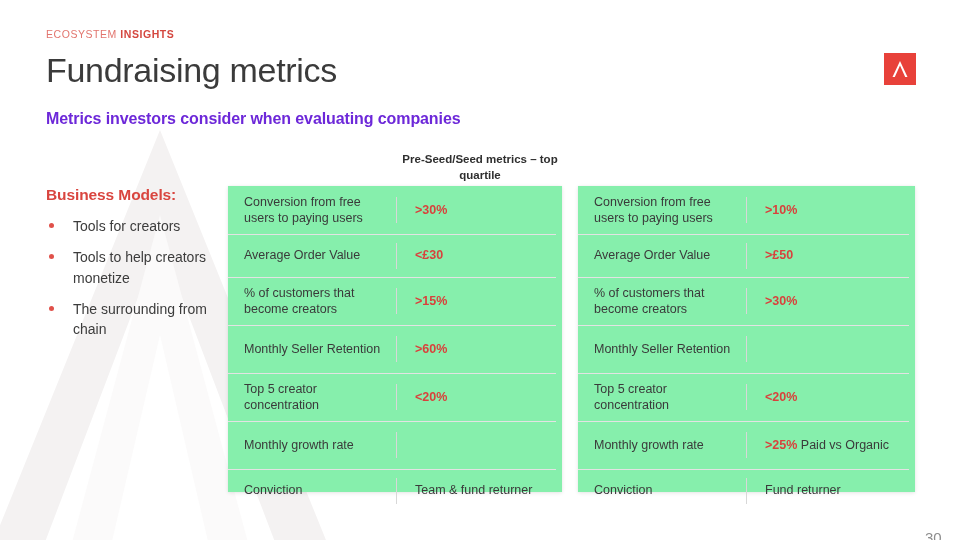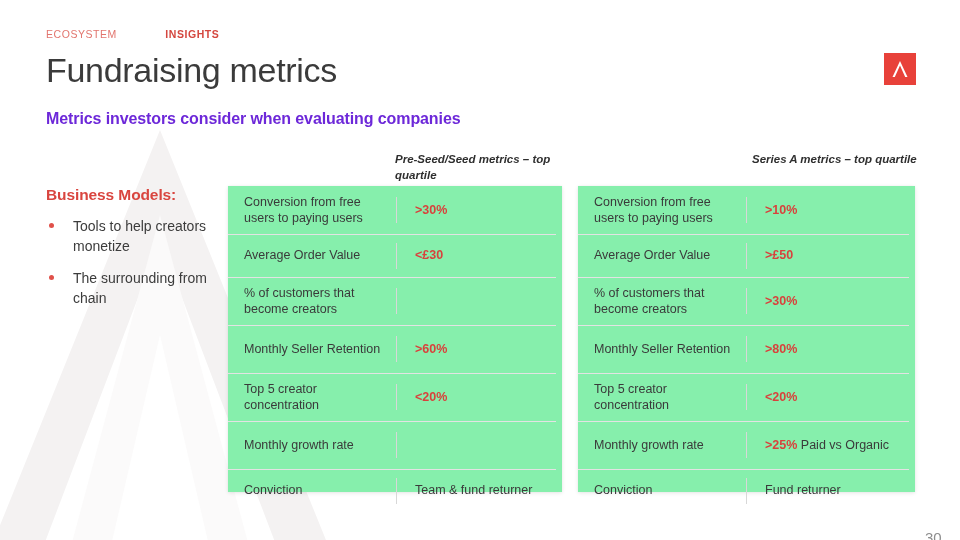--- a/index.html
+++ b/index.html
@@ -38,21 +38,21 @@
   
   .eyebrow {
     position: absolute;
     left: 46px;
     top: 28px;
     font-size: 10.5px;
     letter-spacing: 0.55px;
     white-space: nowrap;
   }
   .eyebrow .light { color: #e2756e; font-weight: 400; }
-  .eyebrow .bold  { color: #d4473f; font-weight: 700; margin-left: 45px; }
+  .eyebrow .bold  { color: #d4473f; font-weight: 700; }
 
   
   .title {
     position: absolute;
     left: 46px;
     top: 52px;
     font-size: 34px;
     font-weight: 300;
     color: #3b3b3b;
     letter-spacing: -0.3px;
@@ -115,22 +115,22 @@
     border-radius: 50%;
     background: #e0514a;
   }
 
   
   .col-head {
     position: absolute;
     font-size: 11.5px;
     font-weight: 700;
     color: #2f2f2f;
+    text-align: center;
     line-height: 1.35;
-    font-style: italic;
   }
   .col-head.a { left: 395px; top: 152px; width: 170px; }
   .col-head.b { left: 752px; top: 152px; width: 170px; }
 
   
   .card {
     position: absolute;
     background: #86efac;
     box-shadow: 0 1px 4px rgba(0,0,0,0.10), 0 0 1px rgba(0,0,0,0.06);
   }
@@ -231,33 +231,36 @@
 
   <div class="logo">
     <svg width="32" height="32" viewBox="0 0 32 32">
       <path d="M16 8 L23.5 24 L21.2 24 L16 12.6 L10.8 24 L8.5 24 Z" fill="#ffffff"></path>
     </svg>
   </div>
 
   <div class="left-col">
     <div class="left-heading">Business Models:</div>
     <ul class="bullet-list">
+      <li class="bullet-item">
+        <span class="bullet-dot"></span>
+        <span>Tools for creators</span>
+      </li>
       <li class="bullet-item">
         <span class="bullet-dot"></span>
         <span>Tools to help creators monetize</span>
       </li>
       <li class="bullet-item">
         <span class="bullet-dot"></span>
         <span>The surrounding from chain</span>
       </li>
     </ul>
   </div>
 
   <div class="col-head a">Pre-Seed/Seed metrics – top quartile</div>
-  <div class="col-head b">Series A metrics – top quartile</div>
 
   <div class="card a">
 
     <div class="row h2">
       <div class="row-label">Conversion from free users to paying users</div>
       <div class="row-sep"></div>
       <div class="row-value">
         <span class="v-red">&gt;30%</span>
       </div>
     </div>
@@ -266,20 +269,23 @@
       <div class="row-label">Average Order Value</div>
       <div class="row-sep"></div>
       <div class="row-value">
         <span class="v-red">&lt;£30</span>
       </div>
     </div>
 
     <div class="row h2">
       <div class="row-label">% of customers that become creators</div>
       <div class="row-sep"></div>
+      <div class="row-value">
+        <span class="v-red">&gt;15%</span>
+      </div>
     </div>
 
     <div class="row h2">
       <div class="row-label">Monthly Seller Retention</div>
       <div class="row-sep"></div>
       <div class="row-value">
         <span class="v-red">&gt;60%</span>
       </div>
     </div>
 
@@ -328,23 +334,20 @@
       <div class="row-label">% of customers that become creators</div>
       <div class="row-sep"></div>
       <div class="row-value">
         <span class="v-red">&gt;30%</span>
       </div>
     </div>
 
     <div class="row h2">
       <div class="row-label">Monthly Seller Retention</div>
       <div class="row-sep"></div>
-      <div class="row-value">
-        <span class="v-red">&gt;80%</span>
-      </div>
     </div>
 
     <div class="row h2">
       <div class="row-label">Top 5 creator concentration</div>
       <div class="row-sep"></div>
       <div class="row-value">
         <span class="v-red">&lt;20%</span>
       </div>
     </div>
 

